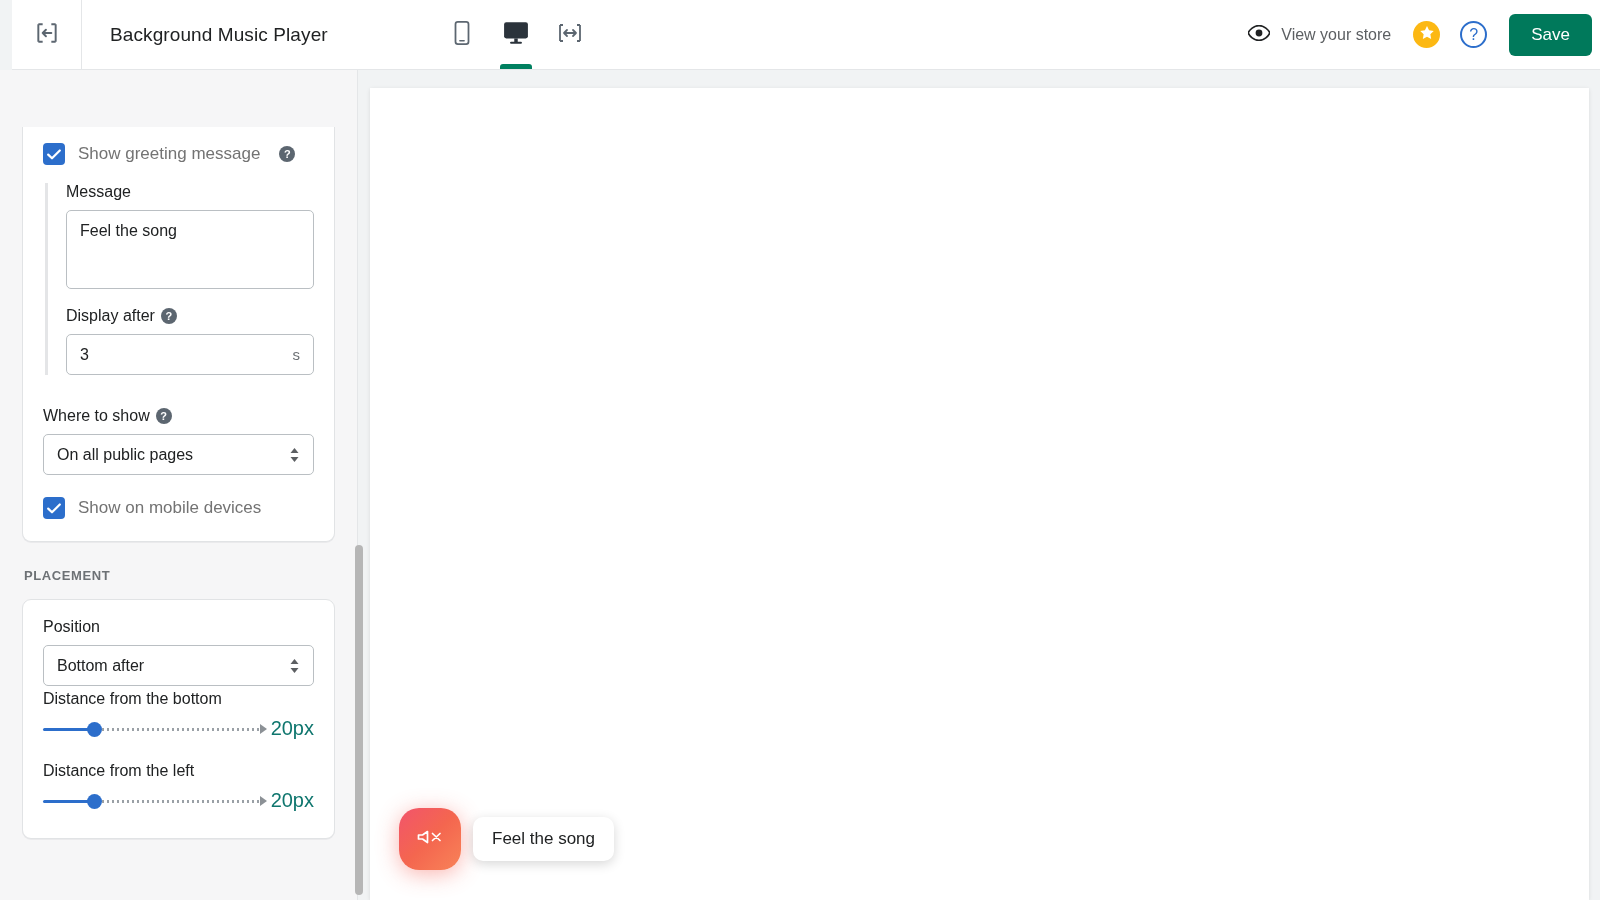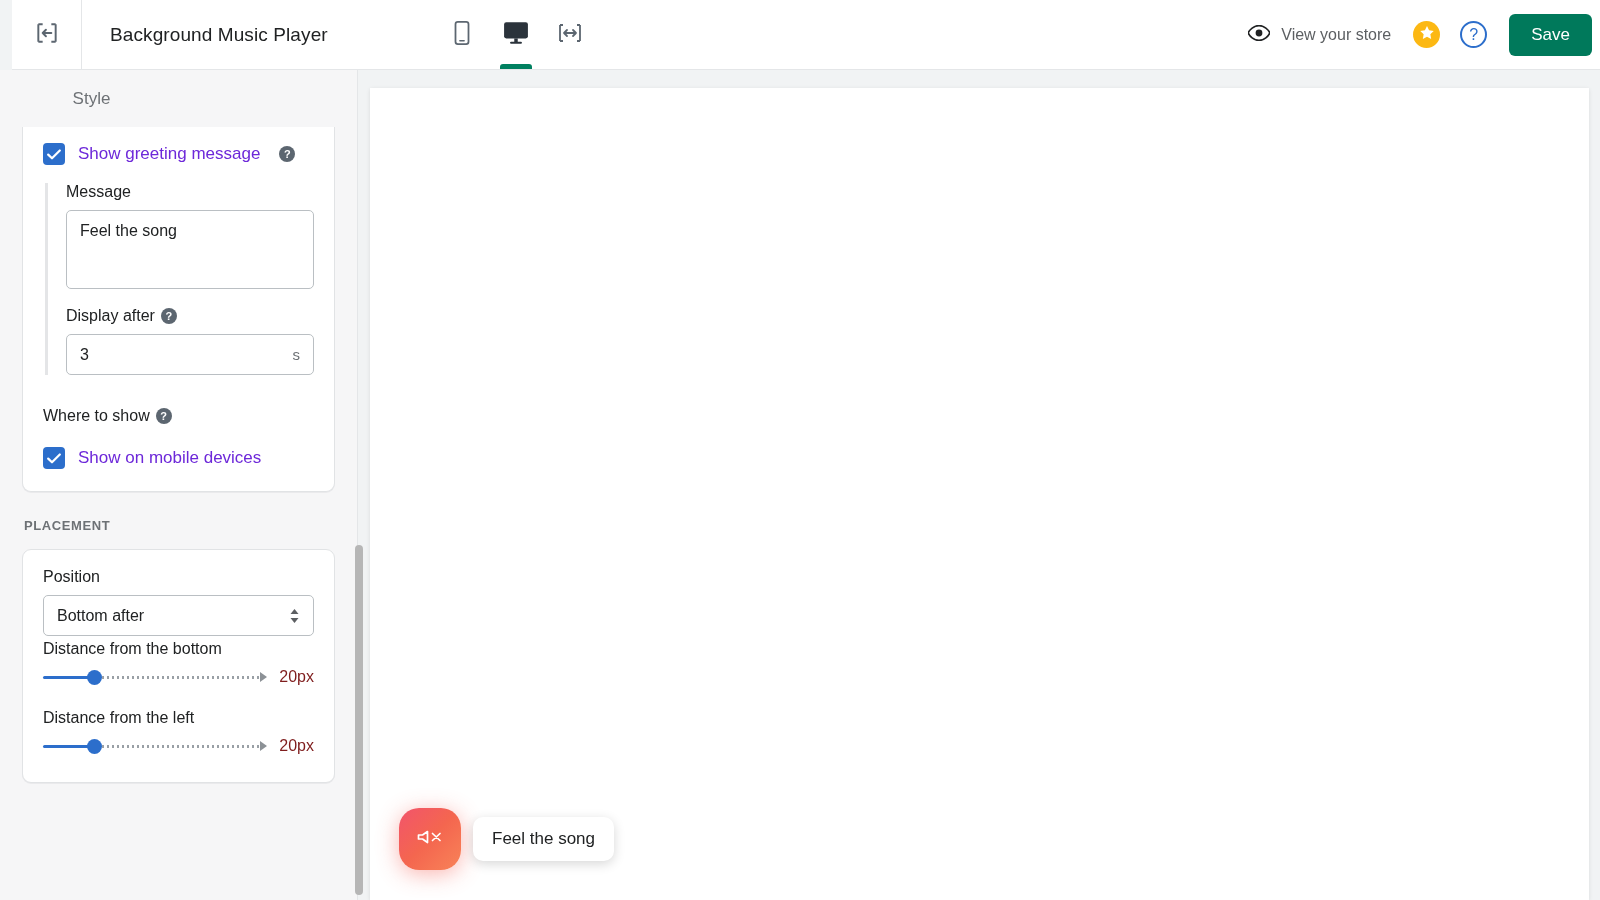--- a/index.html
+++ b/index.html
@@ -123,21 +123,21 @@
   .checkrow {
     display: flex; align-items: center; gap: 13px;
     cursor: pointer;
   }
   .checkbox {
     width: 22px; height: 22px; border-radius: 4px;
     background: #2c6ecb;
     display: flex; align-items: center; justify-content: center;
     flex: none;
   }
-  .check-label { font-size: 17px; color: #6d28d9; }
+  .check-label { font-size: 17px; color: #737373; }
   .q-icon {
     width: 16px; height: 16px; border-radius: 50%;
     background: #5c6670; color: #fff;
     font-size: 11px; font-weight: bold;
     display: inline-flex; align-items: center; justify-content: center;
     vertical-align: middle; margin-left: 6px; flex: none;
     font-family: "Liberation Sans", sans-serif;
   }
 
   .indented {
@@ -207,21 +207,21 @@
     width: 0; height: 0;
     border-top: 5px solid transparent;
     border-bottom: 5px solid transparent;
     border-left: 7px solid #8c9196;
   }
   .slider-thumb {
     position: absolute; top: 3px;
     width: 15px; height: 15px; border-radius: 50%;
     background: #2c6ecb; cursor: pointer;
   }
-  .slider-value { font-size: 16px; color: #7f1d1d; margin-left: 25px; }
+  .slider-value { font-size: 20px; color: #0f766e; margin-left: 25px; }
 
   .section-heading {
     font-size: 13px; letter-spacing: 0.6px;
     color: #6d7175; font-weight: bold;
     margin: 2px 0 16px 2px;
     text-transform: uppercase;
   }
 
   .panel-scrollbar {
     position: absolute;
@@ -337,23 +337,20 @@
       <span>?</span>
     </div>
 
     <button class="save-btn">Save</button>
   </div>
 </div>
 
 <div class="left-panel">
 
   <div class="tabs">
-    <div class="tab">
-      <span>Style</span>
-    </div>
   </div>
 
   <div class="panel-scroll">
 
     <div class="card card-top">
 
       <div class="checkrow">
         <span class="checkbox">
           <svg width="14" height="11" viewBox="0 0 14 11" fill="none" stroke="#fff" stroke-width="2.2" stroke-linecap="round" stroke-linejoin="round">
             <path d="M1.2 5.6 L5 9.3 L12.8 1.5"></path>
@@ -373,20 +370,29 @@
         </div>
         <div class="input-box">
           <span>3</span>
           <span class="input-suffix">s</span>
         </div>
       </div>
 
       <div class="field-label" style="margin-top:32px;">
         <span>Where to show</span>
         <span class="q-icon">?</span>
+      </div>
+      <div class="select-box">
+        <span>On all public pages</span>
+        <span class="select-arrows">
+          <svg width="11" height="16" viewBox="0 0 11 16" fill="#5c5f62">
+            <path d="M5.5 1 L9.5 6 H1.5 Z"></path>
+            <path d="M5.5 15 L9.5 10 H1.5 Z"></path>
+          </svg>
+        </span>
       </div>
 
       <div class="checkrow" style="margin-top:22px;">
         <span class="checkbox">
           <svg width="14" height="11" viewBox="0 0 14 11" fill="none" stroke="#fff" stroke-width="2.2" stroke-linecap="round" stroke-linejoin="round">
             <path d="M1.2 5.6 L5 9.3 L12.8 1.5"></path>
           </svg>
         </span>
         <span class="check-label">Show on mobile devices</span>
       </div>

